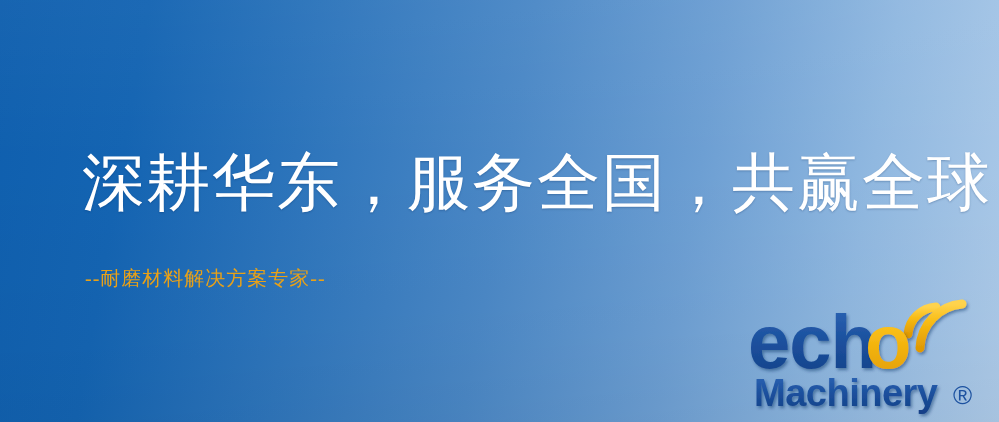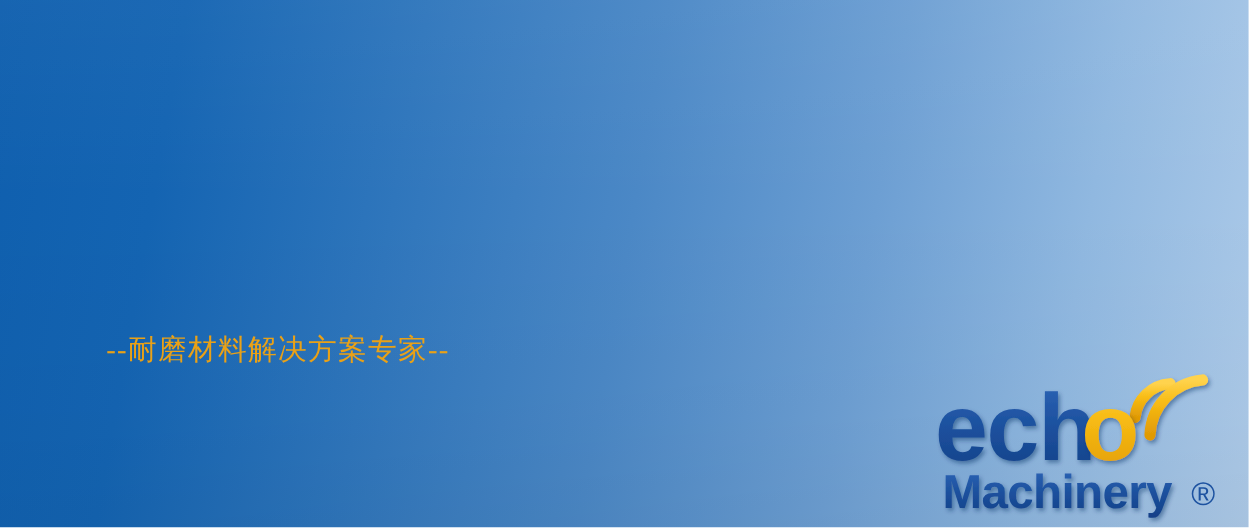--- a/index.html
+++ b/index.html
@@ -59,21 +59,21 @@
   }
 
   
   .subtitle {
     position: absolute;
     left: 85px;
     top: 268px;
     margin: 0;
     font-family: "Liberation Serif", "DejaVu Serif", serif;
     font-weight: 400;
-    font-size: 23px;
+    font-size: 20px;
     line-height: 1.0;
     letter-spacing: 1px;
     color: #e9a117;
     white-space: nowrap;
     z-index: 3;
   }
 
   
   .logo {
     position: absolute;
@@ -83,20 +83,21 @@
     height: 126px;
     z-index: 4;
   }
   .logo svg { display: block; width: 100%; height: 100%; }
 </style>
 </head>
 <body>
 
 <div id="banner">
 
+  <h1 class="headline">深耕华东，服务全国，共赢全球</h1>
 
   <p class="subtitle">--耐磨材料解决方案专家--</p>
 
   <div class="logo">
     <svg viewBox="0 0 248 126" xmlns="http://www.w3.org/2000/svg" aria-hidden="true">
       <defs>
         <linearGradient id="blueFace" x1="0" y1="0" x2="0" y2="1">
           <stop offset="0%" stop-color="#2f66b8"></stop>
           <stop offset="45%" stop-color="#1d52a0"></stop>
           <stop offset="100%" stop-color="#133f86"></stop>

